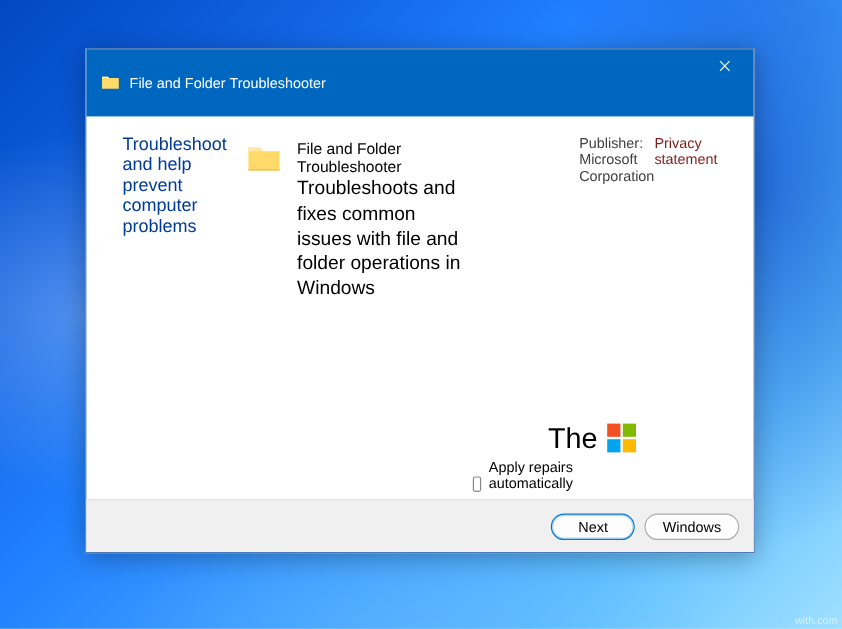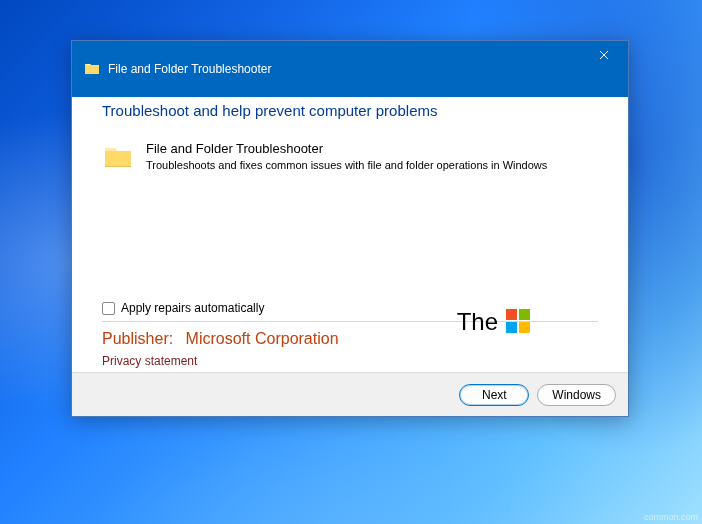--- a/index.html
+++ b/index.html
@@ -21,21 +21,21 @@
       background:
         radial-gradient(ellipse 400px 300px at 10% 50%, rgba(255,255,255,0.25) 0%, transparent 50%),
         radial-gradient(ellipse 300px 500px at 90% 30%, rgba(0,50,180,0.5) 0%, transparent 60%),
         radial-gradient(ellipse 500px 200px at 50% 100%, rgba(100,180,255,0.4) 0%, transparent 50%);
     }
     .dialog {
       position: absolute;
       left: 71px;
       top: 40px;
       width: 558px;
-      height: 377px;
+      height: 421px;
       background: #fff;
       border: 1px solid #4a7ab8;
       box-shadow: 0 4px 20px rgba(0,0,0,0.3);
       display: flex;
       flex-direction: column;
     }
     .titlebar {
       height: 56px;
       background: #0067c0;
       display: flex;
@@ -64,21 +64,22 @@
       display: flex;
       align-items: center;
       justify-content: center;
       cursor: pointer;
     }
     .close-btn svg { width: 10px; height: 10px; }
     .content {
       flex: 1;
       padding: 5px 30px 0 30px;
       display: flex;
-      flex-direction: column;
+      flex-direction: row;
+      margin-top: 10px;
     }
     .heading {
       color: #003a9b;
       font-size: 15px;
       font-weight: 400;
       margin-bottom: 18px;
     }
     .item-row {
       display: flex;
       align-items: flex-start;
@@ -97,27 +98,27 @@
     .item-text {
       flex: 1;
     }
     .item-title {
       color: #000;
       font-size: 13px;
       margin-bottom: 2px;
     }
     .item-desc {
       color: #000;
-      font-size: 11px;
+      font-size: 16px;
       line-height: 1.3;
     }
     .spacer { flex: 1; }
     .checkbox-row {
       display: flex;
-      align-items: center;
+      align-items: flex-end;
       gap: 6px;
       margin-bottom: 6px;
     }
     .checkbox {
       width: 13px;
       height: 13px;
       border: 1px solid #888;
       border-radius: 2px;
       cursor: pointer;
       background: #fff;
@@ -125,22 +126,22 @@
     .checkbox-label {
       font-size: 12px;
       color: #000;
     }
     .divider {
       height: 1px;
       background: #d8d8d8;
       margin-bottom: 8px;
     }
     .publisher-row {
-      font-size: 16px;
-      color: #c2410c;
+      font-size: 12px;
+      color: #404040;
       margin-bottom: 6px;
     }
     .publisher-label { margin-right: 8px; }
     .privacy-link {
       color: #7f1d1d;
       font-size: 12px;
       cursor: pointer;
       margin-bottom: 4px;
       display: inline-block;
     }
@@ -274,13 +275,13 @@
     </div>
   </div>
 
   <div class="footer">
     <button class="btn primary">Next</button>
     <button class="btn">Windows</button>
   </div>
 
 </div>
 
-<div class="attribution">common.com</div>
+<div class="attribution">with.com</div>
 
 </body></html>

